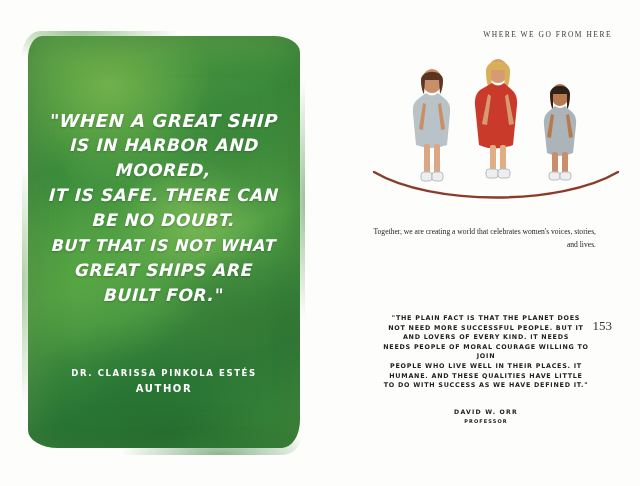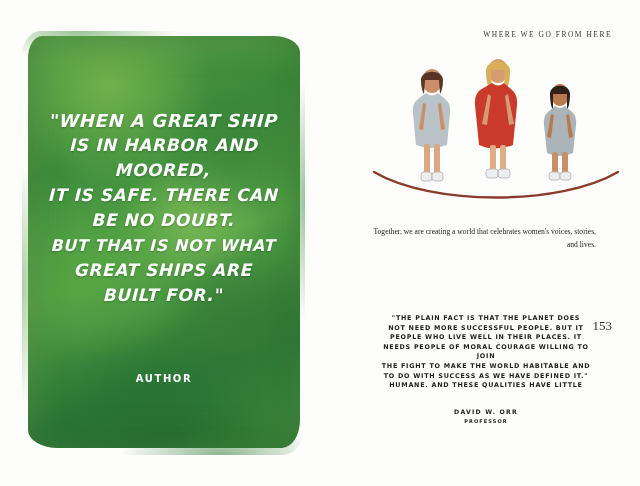--- a/index.html
+++ b/index.html
@@ -220,20 +220,21 @@
       <span class="quote-line l1">"WHEN A GREAT SHIP</span>
       <span class="quote-line l2">IS IN HARBOR AND MOORED,</span>
       <span class="quote-line l3">IT IS SAFE. THERE CAN</span>
       <span class="quote-line l4">BE NO DOUBT.</span>
       <span class="quote-line l5">BUT THAT IS NOT WHAT</span>
       <span class="quote-line l6">GREAT SHIPS ARE</span>
       <span class="quote-line l7">BUILT FOR."</span>
     </div>
 
     <div class="attribution">
+      <span class="attrib-name">DR. CLARISSA PINKOLA ESTÉS</span>
       <span class="attrib-role">AUTHOR</span>
     </div>
 
   </div>
 
   <div class="right-page">
 
     <div class="running-head">WHERE WE GO FROM HERE</div>
 
     <div class="illustration">
@@ -283,25 +284,25 @@
           <rect x="24" y="90" width="11" height="8" rx="3" fill="#edeef0" stroke="#b9bcc0"></rect>
         </svg>
       </div>
     </div>
 
     <div class="body-text p1">Together, we are creating a world that celebrates women's voices, stories, and lives.</div>
 
     <div class="hand-quote">
       <span class="hl">"THE PLAIN FACT IS THAT THE PLANET DOES</span>
       <span class="hl">NOT NEED MORE SUCCESSFUL PEOPLE. BUT IT</span>
+      <span class="hl">AND LOVERS OF EVERY KIND. IT NEEDS</span>
+      <span class="hl">NEEDS PEOPLE OF MORAL COURAGE WILLING TO JOIN</span>
       <span class="hl">PEOPLE WHO LIVE WELL IN THEIR PLACES. IT</span>
-      <span class="hl">NEEDS PEOPLE OF MORAL COURAGE WILLING TO JOIN</span>
-      <span class="hl">THE FIGHT TO MAKE THE WORLD HABITABLE AND</span>
+      <span class="hl">HUMANE. AND THESE QUALITIES HAVE LITTLE</span>
       <span class="hl">TO DO WITH SUCCESS AS WE HAVE DEFINED IT."</span>
-      <span class="hl">HUMANE. AND THESE QUALITIES HAVE LITTLE</span>
     </div>
 
     <div class="hand-attrib">
       <span class="name">DAVID W. ORR</span>
       <span class="role">PROFESSOR</span>
     </div>
 
     <div class="folio">153</div>
 
   </div>

